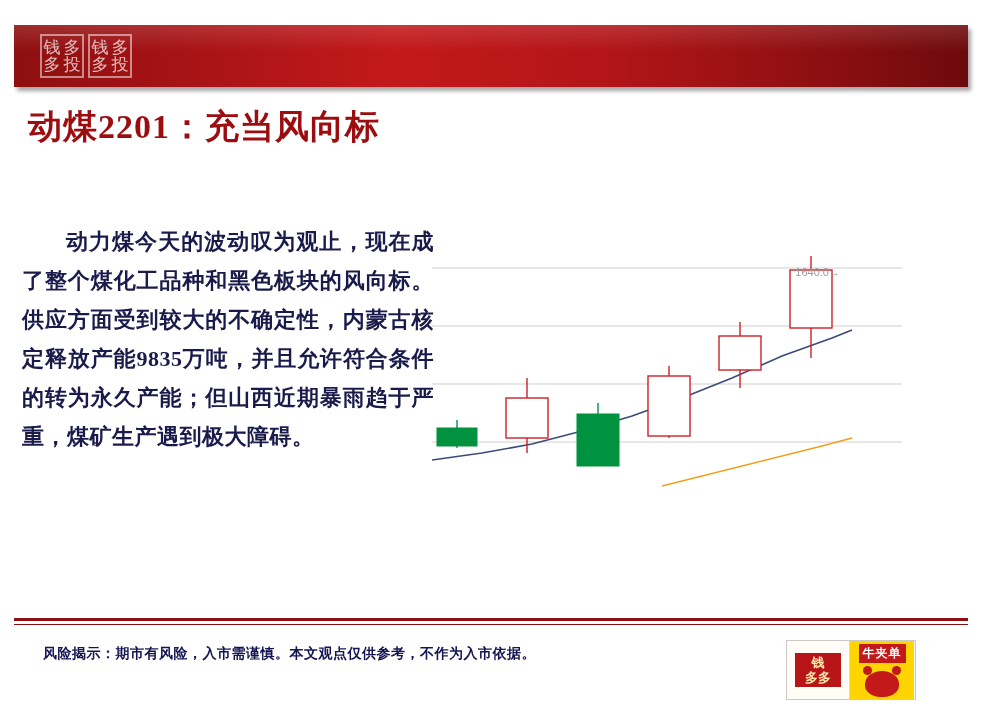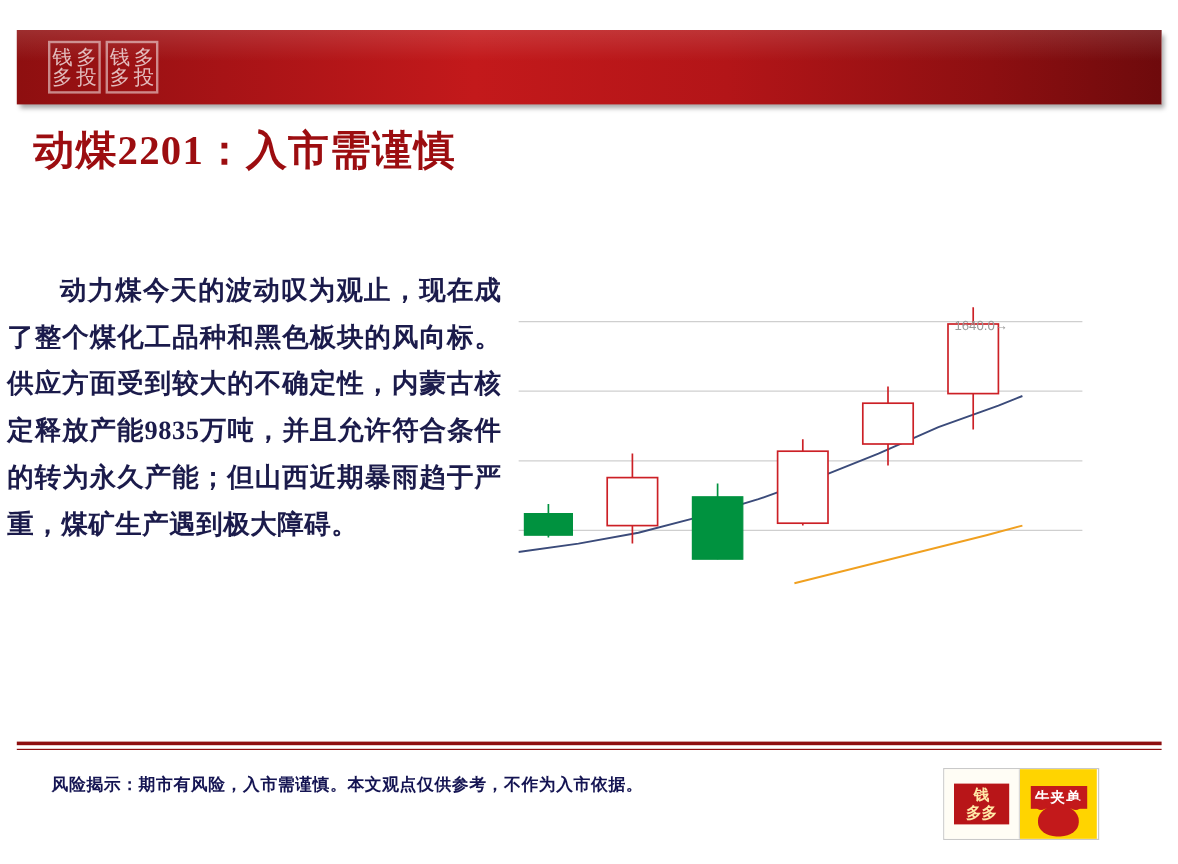--- a/index.html
+++ b/index.html
@@ -81,21 +81,21 @@
     color: #9c0d10;
     font-size: 34px;
     font-weight: bold;
     line-height: 44px;
     letter-spacing: 1px;
     font-family: "Liberation Serif", "DejaVu Serif", serif;
   }
 
   .body-text {
     position: absolute;
-    left: 6px;
+    left: 22px;
     top: 222px;
     width: 412px;
     color: #1b1b4b;
     font-size: 22px;
     line-height: 39px;
     font-weight: bold;
     text-indent: 44px;
     letter-spacing: 0.5px;
     text-align: justify;
     font-family: "Liberation Serif", "DejaVu Serif", serif;
@@ -189,21 +189,21 @@
     width: 64px;
     height: 100%;
     position: relative;
     background: #ffd400;
     display: flex;
     align-items: flex-start;
     justify-content: center;
     overflow: hidden;
   }
   .logo-box-b .tag {
-    margin-top: 14px;
+    margin-top: 3px;
     background: #c3191b;
     color: #ffffff;
     font-size: 12px;
     font-weight: bold;
     padding: 1px 4px;
     font-family: "Liberation Serif", serif;
     letter-spacing: 1px;
   }
   .logo-box-b .bull {
     position: absolute;
@@ -241,21 +241,21 @@
     </div>
     <div class="logo-seal">
       <span>钱</span>
       <span>多</span>
       <span>多</span>
       <span>投</span>
     </div>
   </div>
 </div>
 
-<div class="slide-title">动煤2201：入市需谨慎</div>
+<div class="slide-title">动煤2201：充当风向标</div>
 
 <div class="body-text">动力煤今天的波动叹为观止，现在成了整个煤化工品种和黑色板块的风向标。供应方面受到较大的不确定性，内蒙古核定释放产能9835万吨，并且允许符合条件的转为永久产能；但山西近期暴雨趋于严重，煤矿生产遇到极大障碍。</div>
 
 <div class="chart-area">
   <svg class="chart-svg" width="500" height="250" viewBox="0 0 500 250">
 
     <g stroke="#cfcfcf" stroke-width="1">
       <line x1="0" y1="20" x2="470" y2="20"></line>
       <line x1="0" y1="78" x2="470" y2="78"></line>
       <line x1="0" y1="136" x2="470" y2="136"></line>

